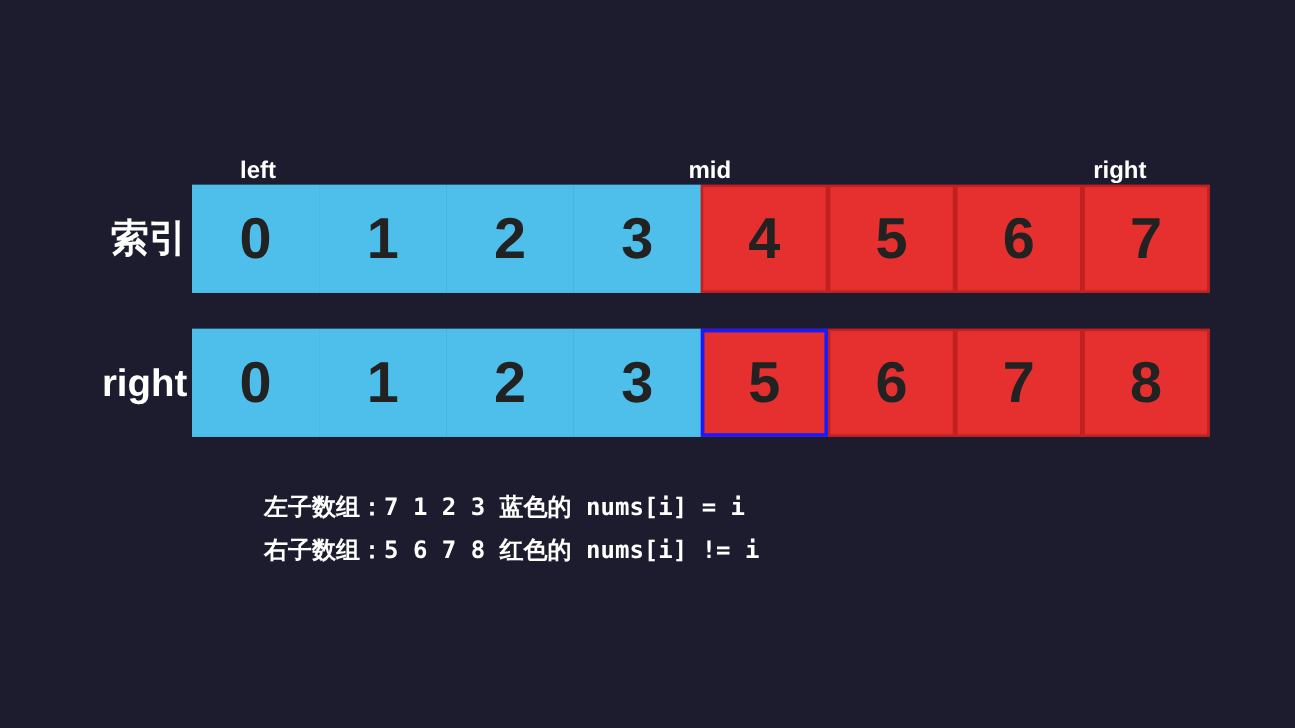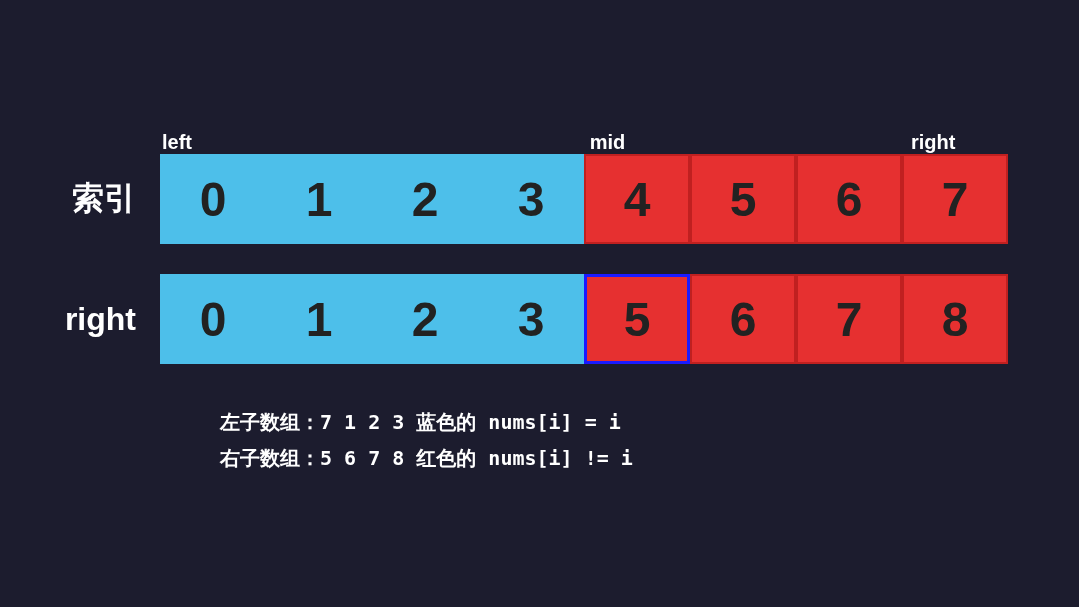--- a/index.html
+++ b/index.html
@@ -34,21 +34,21 @@
       width: 100%;
       margin-bottom: 10px;
     }
 
     .row-label {
       color: white;
       font-size: 32px;
       font-weight: bold;
       width: 100px;
       text-align: right;
-      padding-right: 24px;
+      padding-right: 4px;
       flex-shrink: 0;
     }
 
     .cells {
       display: flex;
       flex-direction: row;
     }
 
     .cell {
       width: 106px;
@@ -100,28 +100,29 @@
       align-items: center;
       margin-left: 100px;
       width: 855px;
     }
 
     .tl-left {
       color: white;
       font-size: 20px;
       font-weight: bold;
       width: 106px;
+      text-align: center;
     }
 
     .tl-mid {
       color: white;
       font-size: 20px;
       font-weight: bold;
       position: relative;
-      left: 18px;
+      left: 2px;
       width: 106px;
       text-align: center;
     }
 
     .tl-right {
       color: white;
       font-size: 20px;
       font-weight: bold;
       width: 106px;
     }

